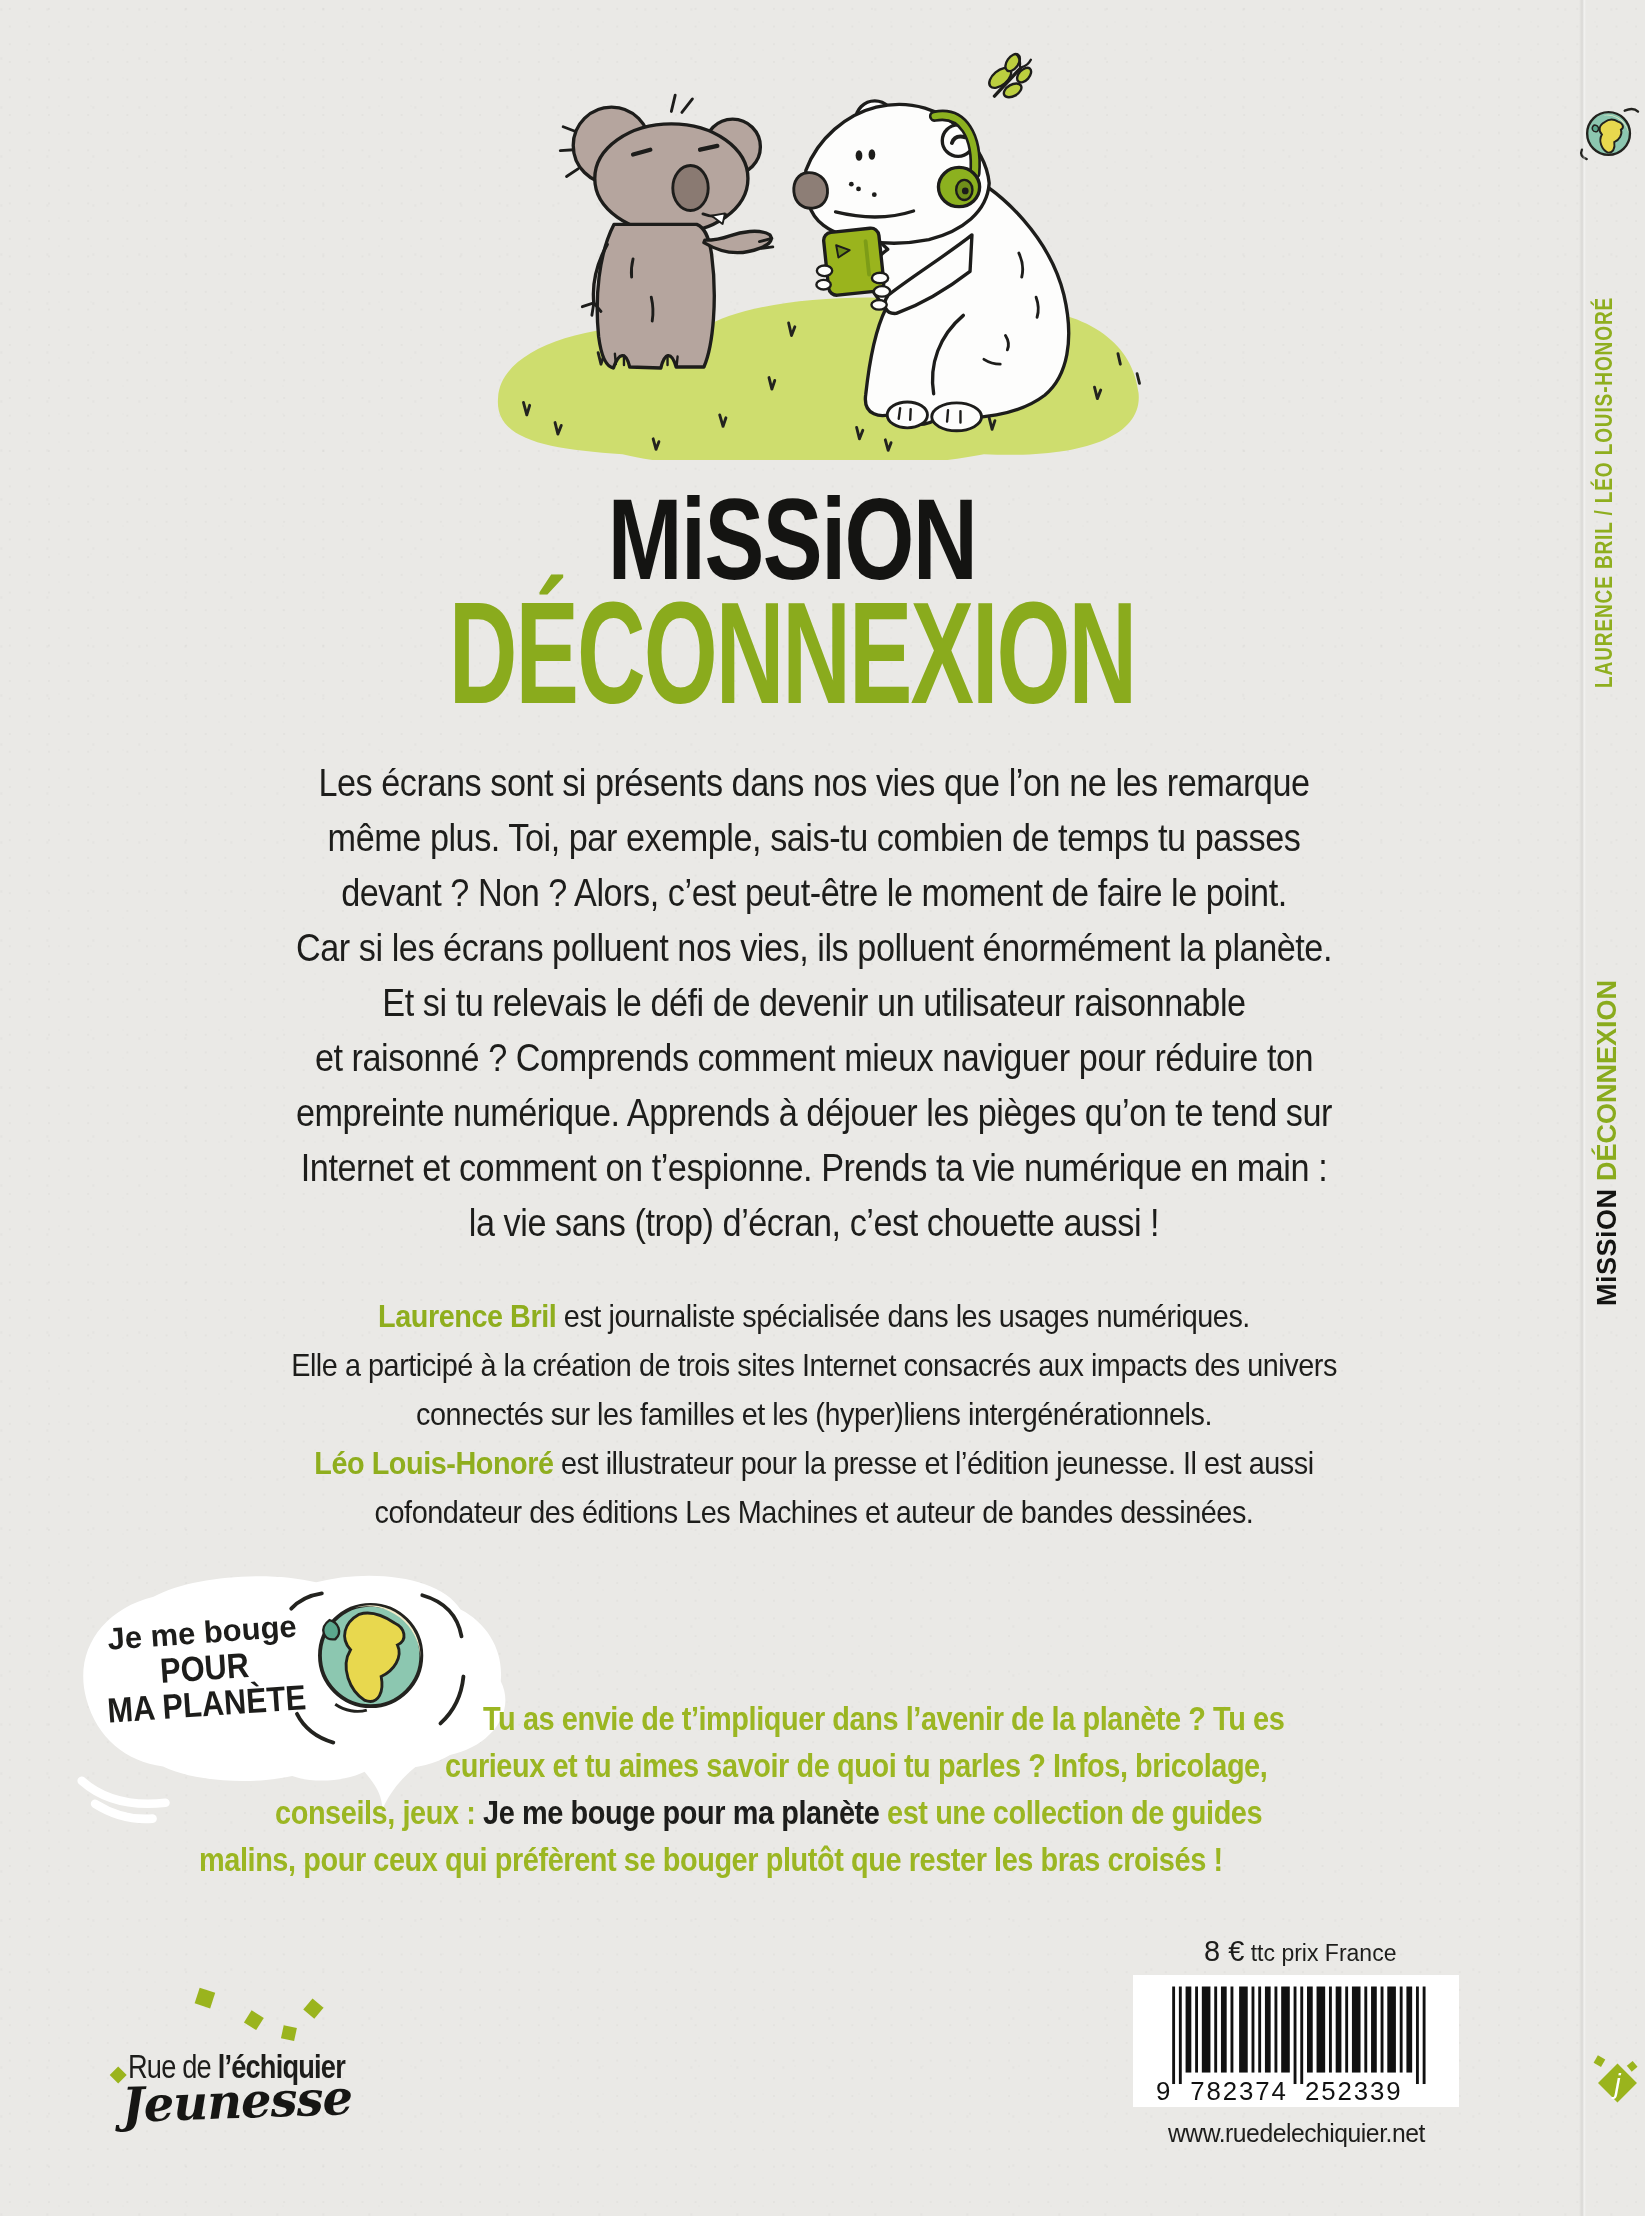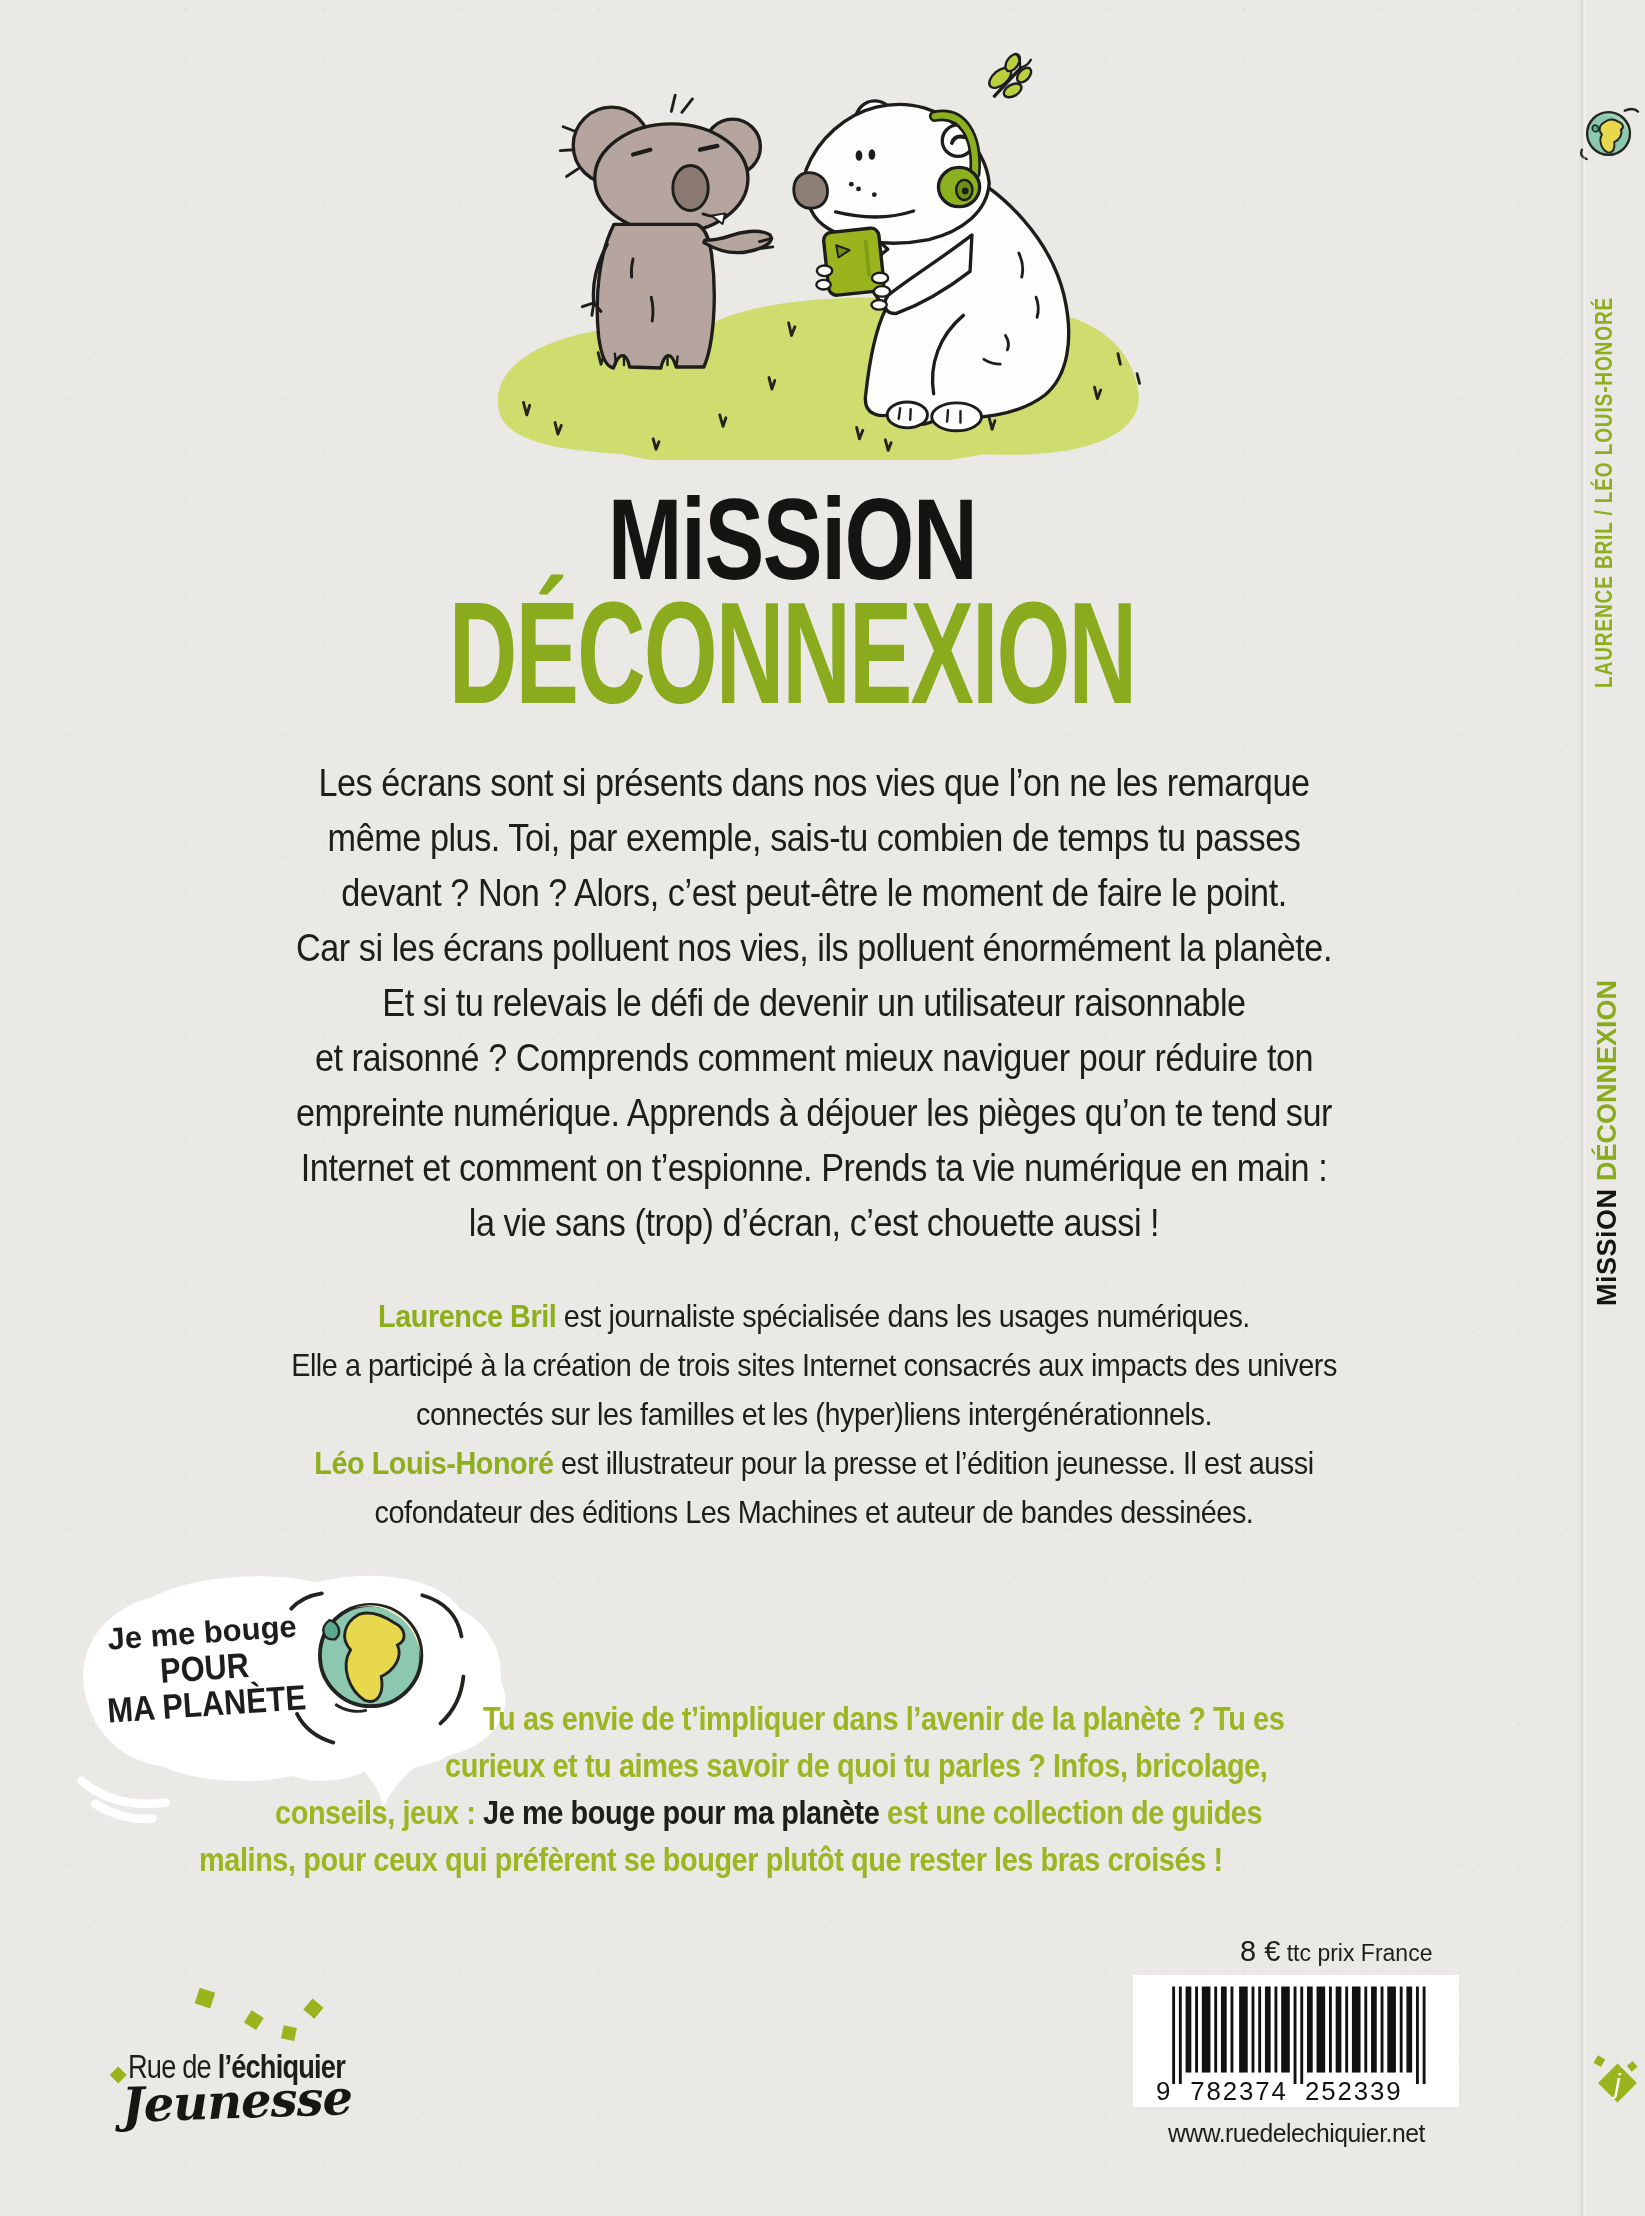--- a/index.html
+++ b/index.html
@@ -42,21 +42,21 @@
 
   .spine-authors{position:absolute;left:1403px;top:506px;width:410px;height:34px;
     transform:rotate(-90deg);font-weight:700;font-size:23px;color:#8fae1e;
     text-align:center;white-space:nowrap;}
   .spine-authors span{display:inline-block;transform:scaleX(.83);transform-origin:50% 50%;letter-spacing:1px;}
   .spine-title{position:absolute;left:1443px;top:1126px;width:331px;height:34px;
     transform:rotate(-90deg);font-size:27px;font-weight:700;text-align:center;white-space:nowrap;}
   .spine-mission{color:#141412;letter-spacing:0.5px;}
   .spine-deco{color:#8aab1d;letter-spacing:0px;}
 
-  .price{position:absolute;left:1204px;top:1935px;font-size:23px;white-space:nowrap;margin-left:36px;}
+  .price{position:absolute;left:1204px;top:1935px;font-size:23px;white-space:nowrap;}
   .price .amt{font-size:29px;}
   .bcbox{position:absolute;left:1133px;top:1975px;width:326px;height:132px;background:#ffffff;}
   .site{position:absolute;left:1168px;top:2118px;font-size:26px;letter-spacing:-0.5px;
     transform:scaleX(.95);transform-origin:0 0;}
 
   .pub-text{position:absolute;left:128px;top:2047px;font-size:34px;letter-spacing:-1px;
     white-space:nowrap;transform:scaleX(.8);transform-origin:0 0;}
   .pub-bold{font-weight:700;}
   .pub-script{position:absolute;left:121px;top:2077px;font-family:"DejaVu Serif",serif;
     font-style:italic;font-weight:700;font-size:48px;letter-spacing:-1px;color:#161614;

